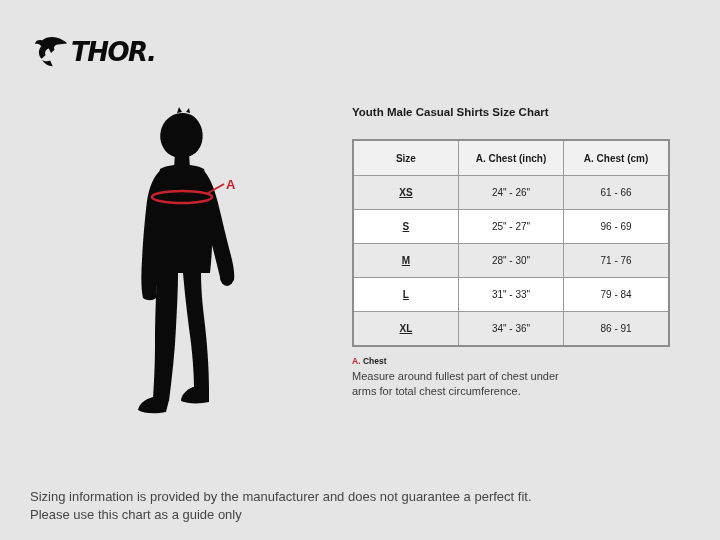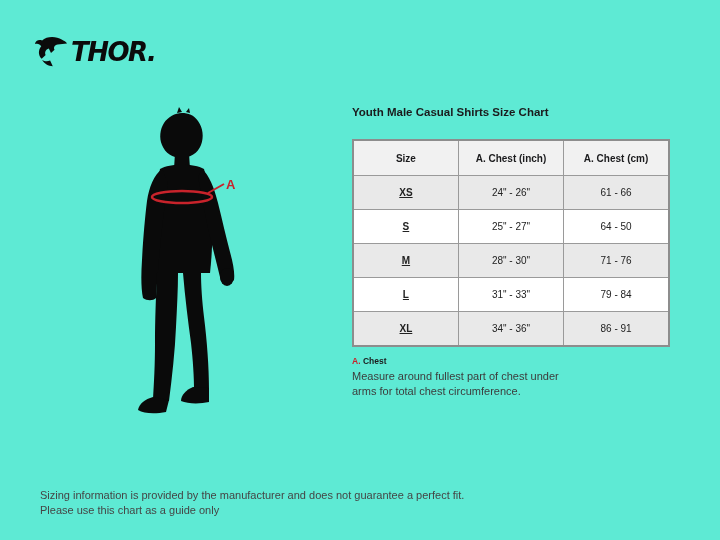--- a/index.html
+++ b/index.html
@@ -1,17 +1,17 @@
 <!DOCTYPE html>
 <html><head>
 <meta charset="utf-8">
 <style>
   html,body{margin:0;padding:0;background:#ffffff;}
   .page{
-    position:relative;width:720px;height:540px;background:#5eead4;overflow:hidden;
+    position:relative;width:720px;height:540px;background:#e5e5e5;overflow:hidden;
     font-family:"Liberation Sans", sans-serif;color:#1e1e1e;
   }
   
   .logo{position:absolute;left:34px;top:36px;display:flex;align-items:center;gap:3px;}
   .logo svg{display:block;}
   .logo-text{
     font-family:"DejaVu Sans", sans-serif;font-weight:bold;font-style:italic;
     font-size:26px;letter-spacing:-1.5px;color:#0b0b0b;line-height:1;
   }
   
@@ -31,21 +31,21 @@
     border:1px solid #9a9a9a;font-size:10px;height:31px;text-align:center;color:#222;
     background:#ffffff;
   }
   table.size-table tbody tr:nth-child(odd) td{background:#e9e9e9;}
   table.size-table td.size-cell{font-weight:bold;text-decoration:underline;}
   .measure-title{margin:20px 0 0 0;font-size:11.5px;line-height:14px;font-weight:bold;color:#1b1b1d;}
   .measure-key{margin-top:9px;font-size:8.5px;font-weight:bold;color:#1b1b1d;}
   .measure-key .red{color:#c8232b;}
   .measure-desc{margin:3px 0 0 0;font-size:11px;line-height:1.4;color:#3c3c3c;max-width:215px;}
   
-  .disclaimer{position:absolute;left:30px;top:488px;font-size:11px;line-height:1.4;color:#454545;margin-left:10px;}
+  .disclaimer{position:absolute;left:30px;top:488px;font-size:13px;line-height:1.4;color:#454545;}
 </style>
 </head>
 <body>
 
 <div class="page">
 
   <div class="logo">
     <span>
       <svg viewBox="0 0 38 36" width="34" height="32" fill="#0b0b0b" aria-hidden="true">
         <path d="M31 4 C25 0 14 0 9 5 C5 3.5 1.5 5.5 1 9 C4 8 6.5 9 8 11.5 C4.5 15.5 4.5 22 8.5 25.5 L13 21.5 C11.5 18.5 13 15 16.5 14 L19 19 L23 15.5 C21.5 13 23 10 26.5 9.5 L37 8.5 C36 6.5 33.5 5.5 31 4 Z"></path>
@@ -89,21 +89,21 @@
       </thead>
       <tbody>
         <tr>
           <td class="size-cell">XS</td>
           <td>24" - 26"</td>
           <td>61 - 66</td>
         </tr>
         <tr>
           <td class="size-cell">S</td>
           <td>25" - 27"</td>
-          <td>64 - 50</td>
+          <td>96 - 69</td>
         </tr>
         <tr>
           <td class="size-cell">M</td>
           <td>28" - 30"</td>
           <td>71 - 76</td>
         </tr>
         <tr>
           <td class="size-cell">L</td>
           <td>31" - 33"</td>
           <td>79 - 84</td>

